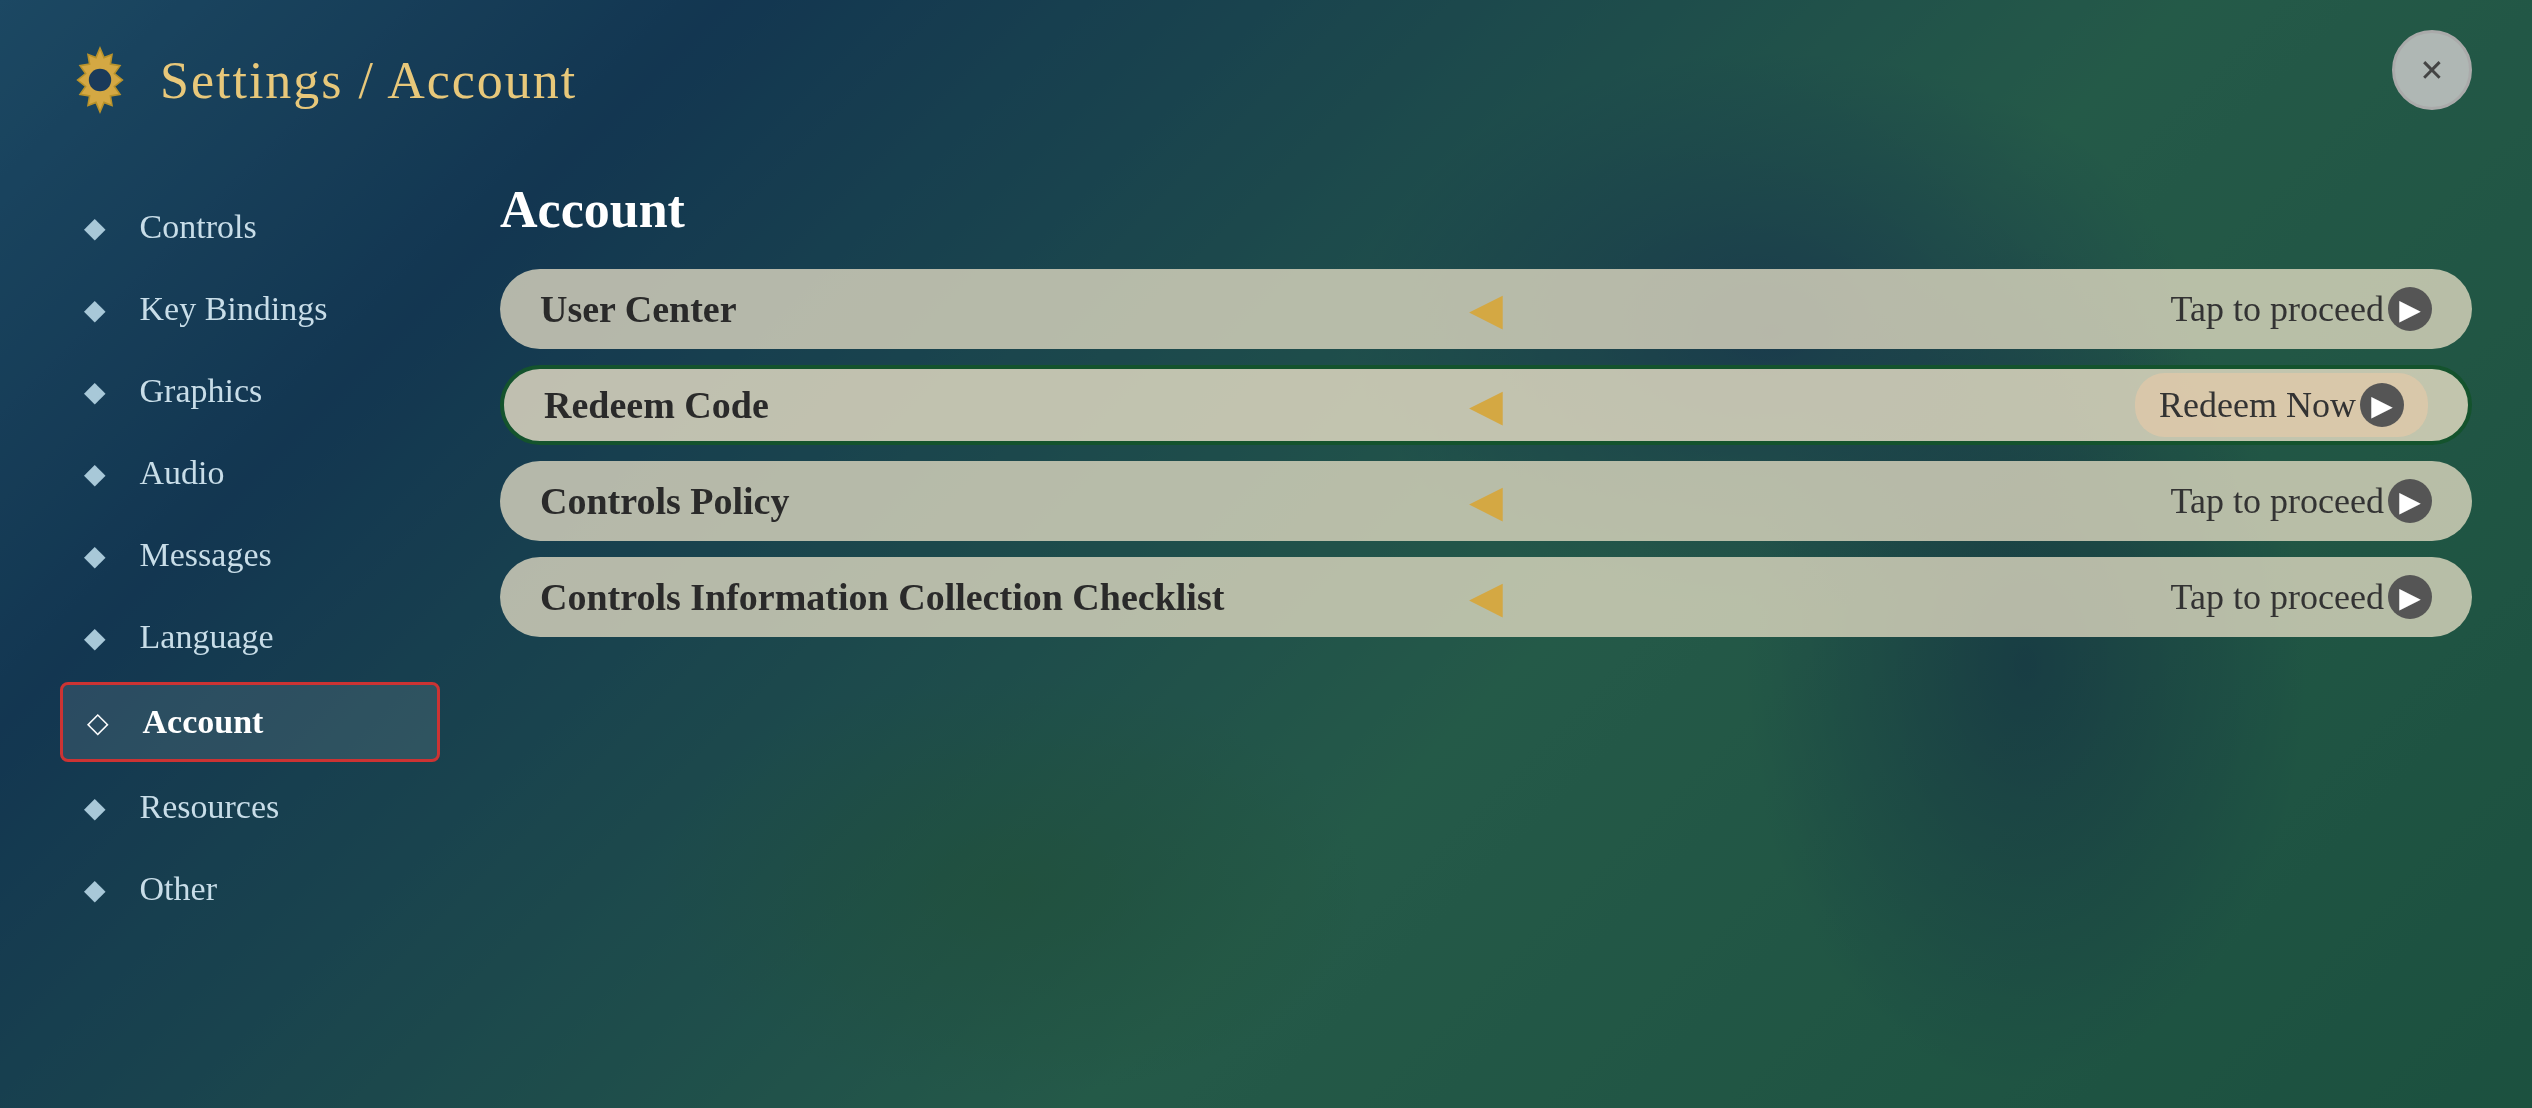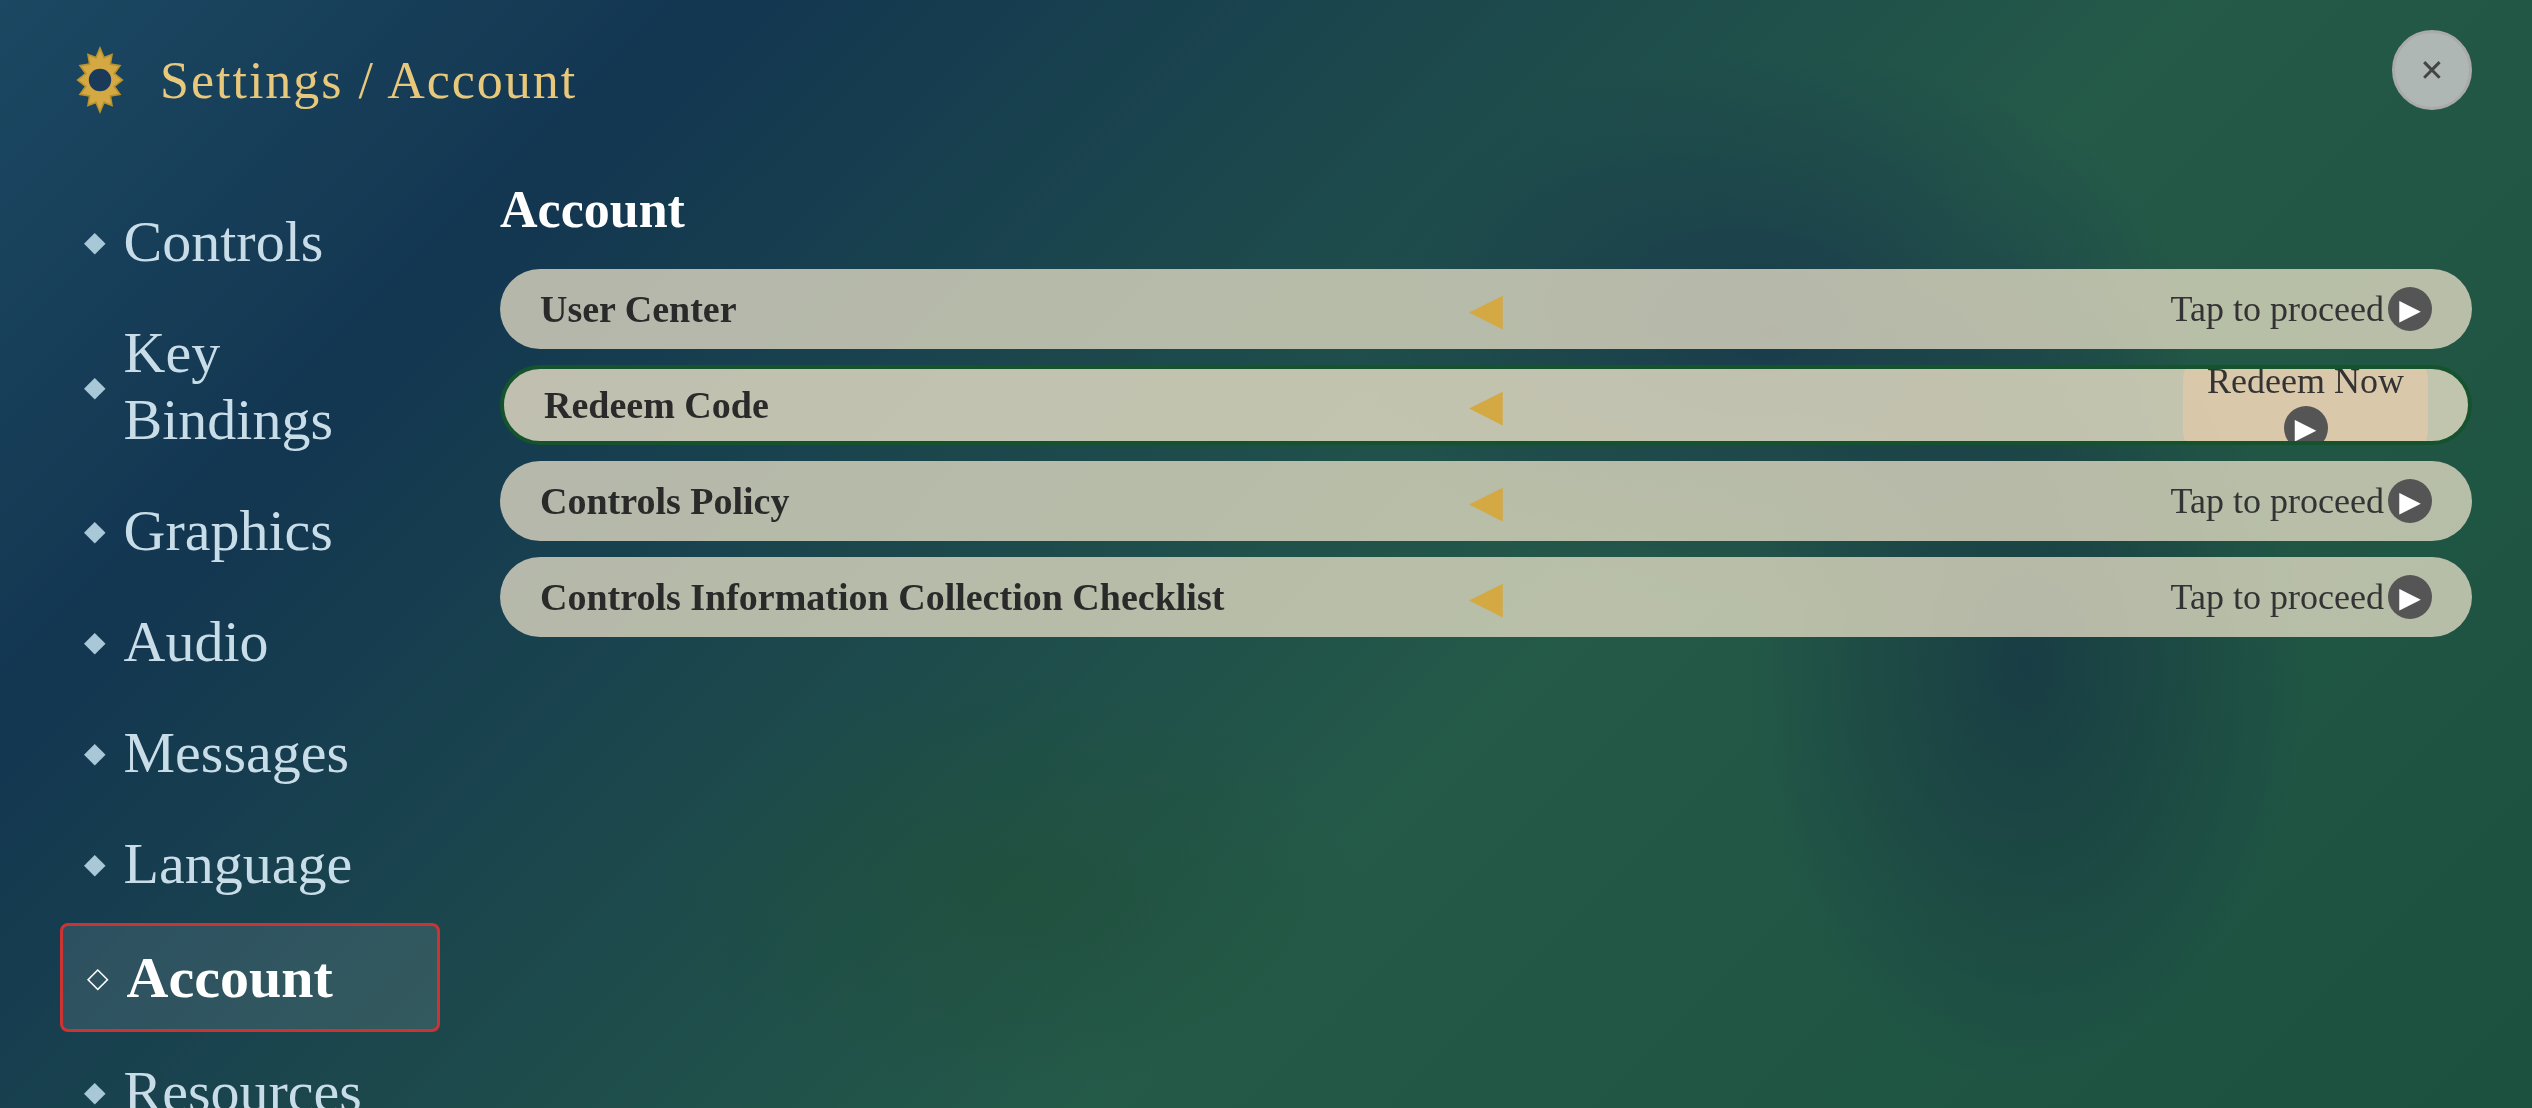--- a/index.html
+++ b/index.html
@@ -111,24 +111,25 @@
       border-radius: 8px;
     }
 
     .sidebar-item .diamond-icon {
       color: #a8c8d8;
       font-size: 28px;
       flex-shrink: 0;
     }
 
     .sidebar-item .item-label {
-      font-size: 58px;
+      font-size: 34px;
       color: #c8dde8;
       font-family: 'Georgia', serif;
       font-weight: normal;
+      margin-left: 16px;
     }
 
     .sidebar-item.active {
       border: 3px solid #cc3333;
       background: rgba(255, 255, 255, 0.1);
     }
 
     .sidebar-item.active .item-label {
       color: #ffffff;
       font-weight: bold;
@@ -200,21 +201,20 @@
       gap: 4px;
       font-size: 36px;
       color: #333;
       font-family: 'Georgia', serif;
     }
 
     .row-action.highlighted-action {
       background: rgba(220, 200, 170, 0.9);
       padding: 10px 24px;
       border-radius: 30px;
-      flex-direction: column;
     }
 
     .action-arrow {
       width: 44px;
       height: 44px;
       background: #555;
       border-radius: 50%;
       display: flex;
       align-items: center;
       justify-content: center;

